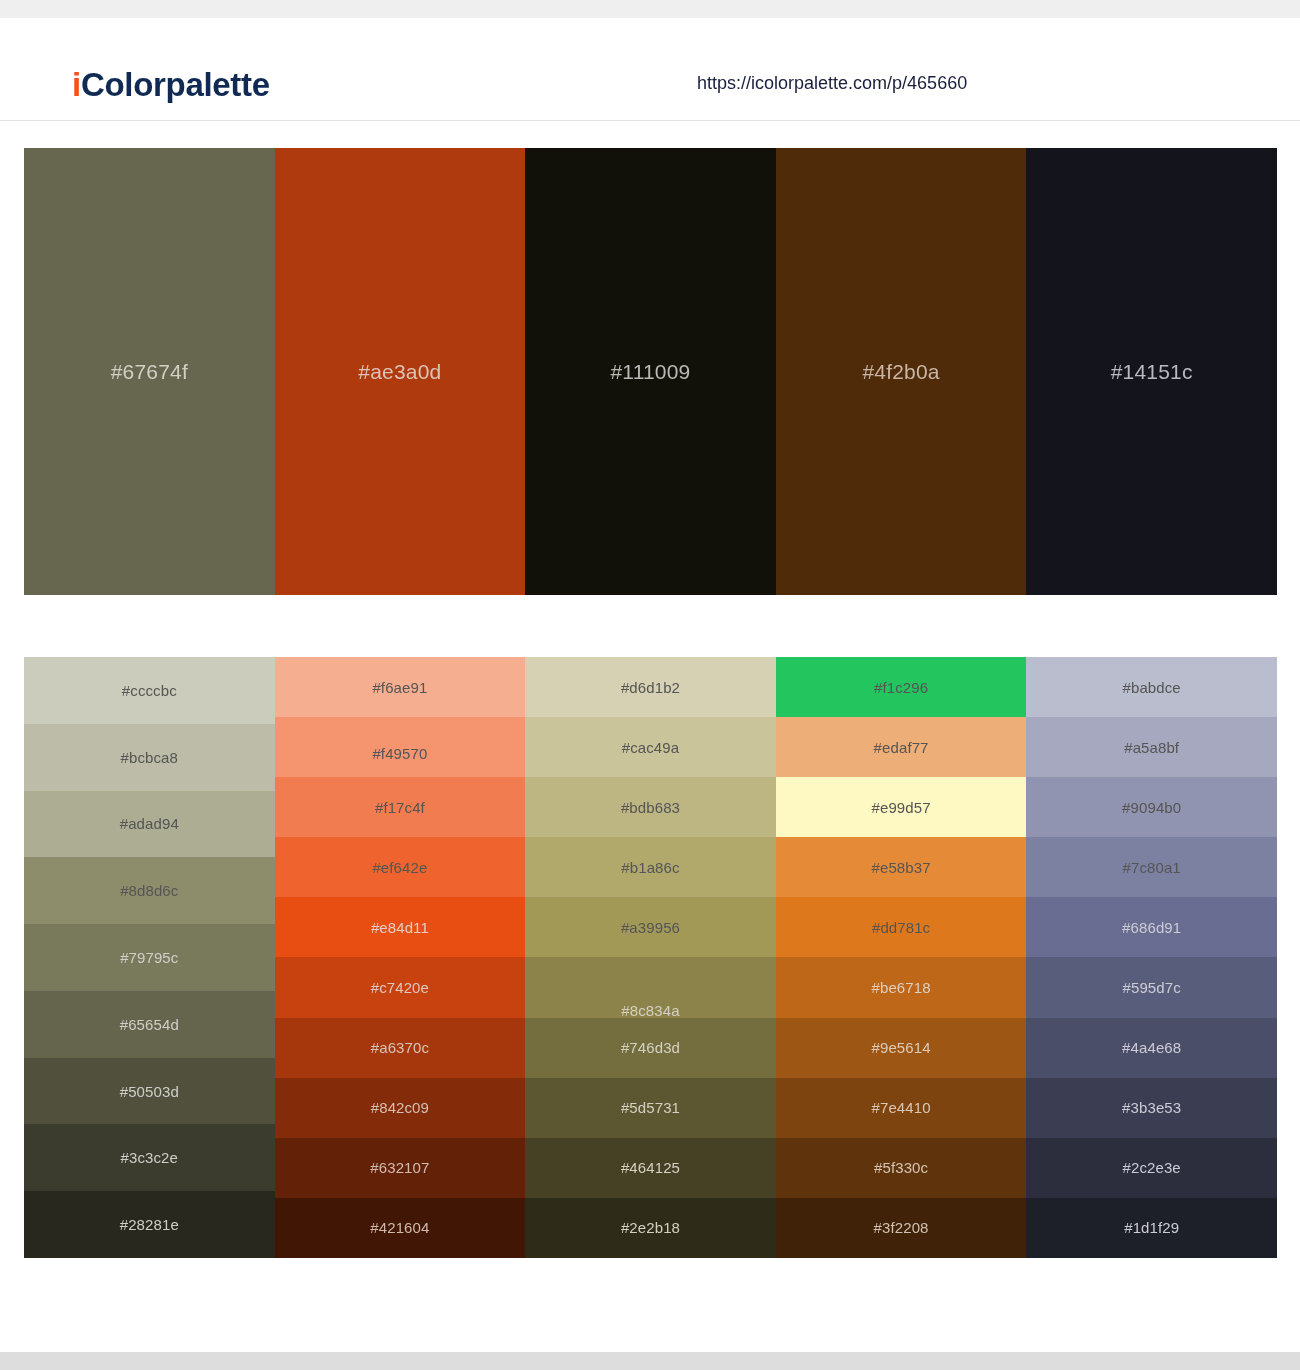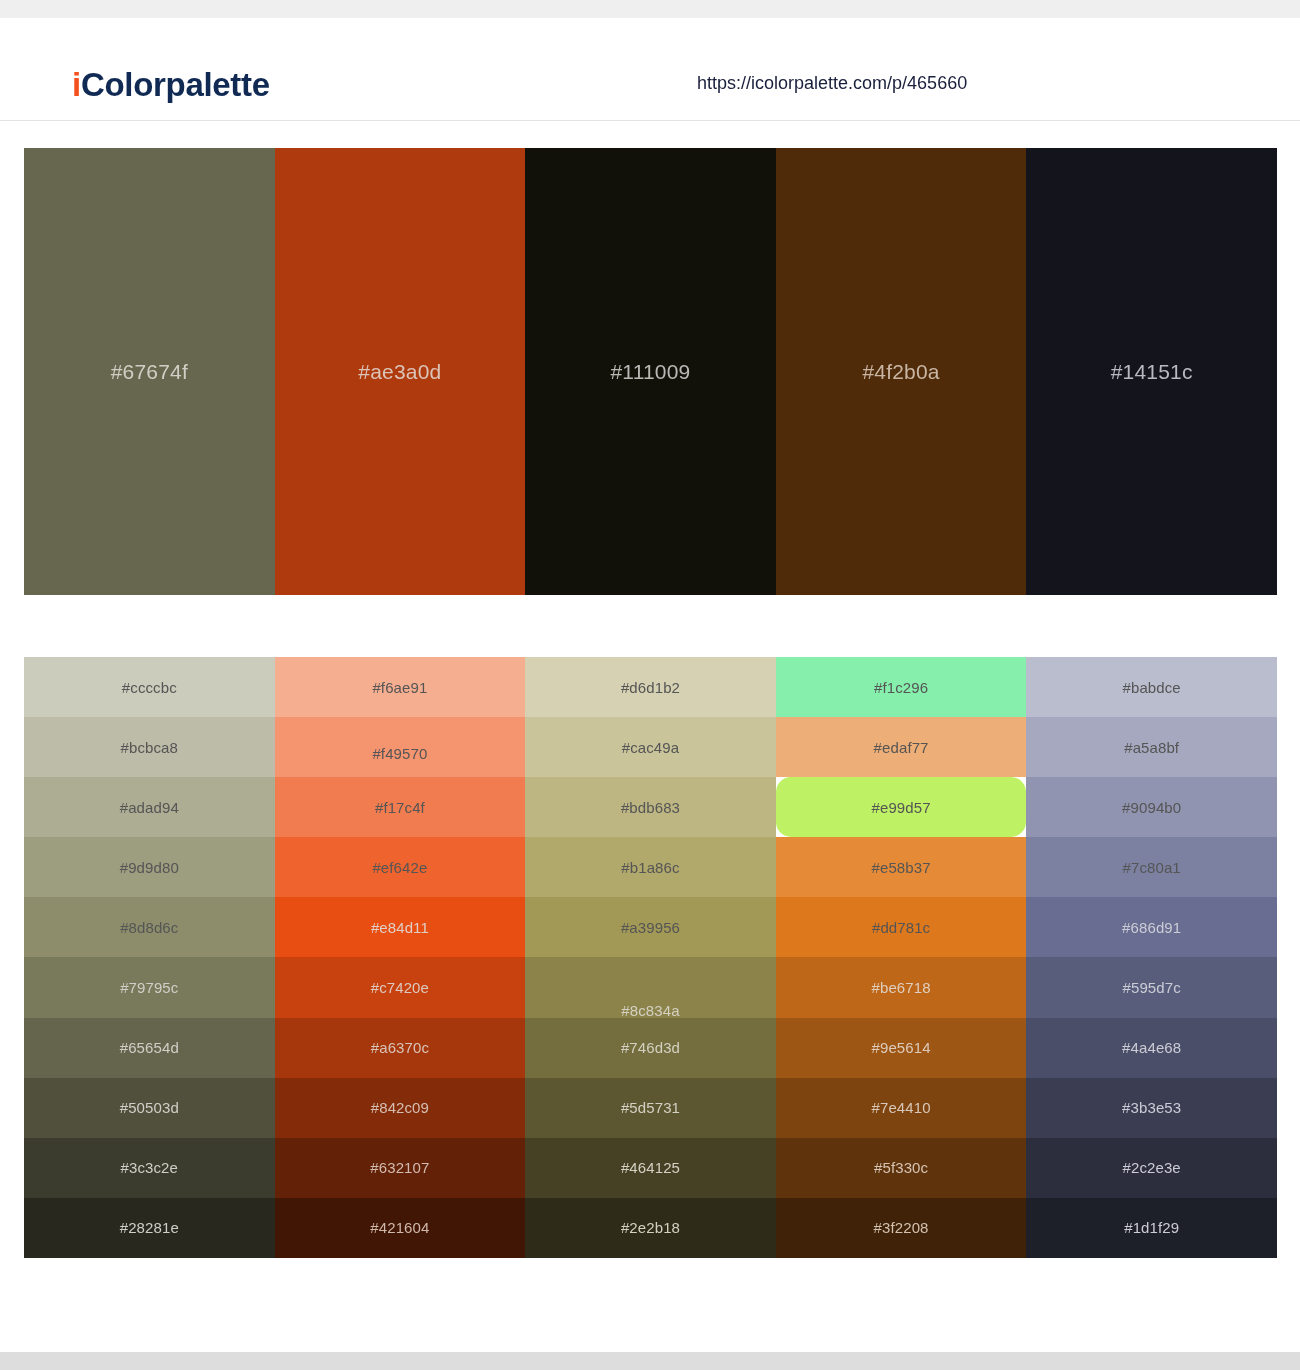--- a/index.html
+++ b/index.html
@@ -143,23 +143,20 @@
       <div class="shade-col">
         <div class="shade-cell" style="background: rgb(204, 204, 188);">
           <span class="hexlabel" style="color: rgb(85, 85, 85);">#ccccbc</span>
         </div>
         <div class="shade-cell" style="background: rgb(188, 188, 168);">
           <span class="hexlabel" style="color: rgb(85, 85, 85);">#bcbca8</span>
         </div>
         <div class="shade-cell" style="background: rgb(173, 173, 148);">
           <span class="hexlabel" style="color: rgb(85, 85, 85);">#adad94</span>
         </div>
-        <div class="shade-cell" style="background: rgb(157, 157, 128);">
-          <span class="hexlabel" style="color: rgb(85, 85, 85);">#9d9d80</span>
-        </div>
         <div class="shade-cell" style="background: rgb(141, 141, 108);">
           <span class="hexlabel" style="color: rgb(85, 85, 85);">#8d8d6c</span>
         </div>
         <div class="shade-cell" style="background: rgb(121, 121, 92);">
           <span class="hexlabel" style="color: rgb(207, 207, 200);">#79795c</span>
         </div>
         <div class="shade-cell" style="background: rgb(101, 101, 77);">
           <span class="hexlabel" style="color: rgb(207, 207, 200);">#65654d</span>
         </div>
         <div class="shade-cell" style="background: rgb(80, 80, 61);">
@@ -230,27 +227,27 @@
           <span class="hexlabel" style="color: rgb(212, 208, 194);">#5d5731</span>
         </div>
         <div class="shade-cell" style="background: rgb(70, 65, 37);">
           <span class="hexlabel" style="color: rgb(212, 208, 194);">#464125</span>
         </div>
         <div class="shade-cell" style="background: rgb(46, 43, 24);">
           <span class="hexlabel" style="color: rgb(212, 208, 194);">#2e2b18</span>
         </div>
       </div>
       <div class="shade-col">
-        <div class="shade-cell" style="background: #86efac;">
+        <div class="shade-cell" style="background: #22c55e;">
           <span class="hexlabel" style="color: rgb(85, 85, 85);">#f1c296</span>
         </div>
         <div class="shade-cell" style="background: rgb(237, 175, 119);">
           <span class="hexlabel" style="color: rgb(85, 85, 85);">#edaf77</span>
         </div>
-        <div class="shade-cell" style="background: #bef264; border-radius: 15px;">
+        <div class="shade-cell" style="background: #fef9c3;">
           <span class="hexlabel" style="color: rgb(85, 85, 85);">#e99d57</span>
         </div>
         <div class="shade-cell" style="background: rgb(229, 139, 55);">
           <span class="hexlabel" style="color: rgb(85, 85, 85);">#e58b37</span>
         </div>
         <div class="shade-cell" style="background: rgb(221, 120, 28);">
           <span class="hexlabel" style="color: rgb(85, 85, 85);">#dd781c</span>
         </div>
         <div class="shade-cell" style="background: rgb(190, 103, 24);">
           <span class="hexlabel" style="color: rgb(222, 207, 192);">#be6718</span>

